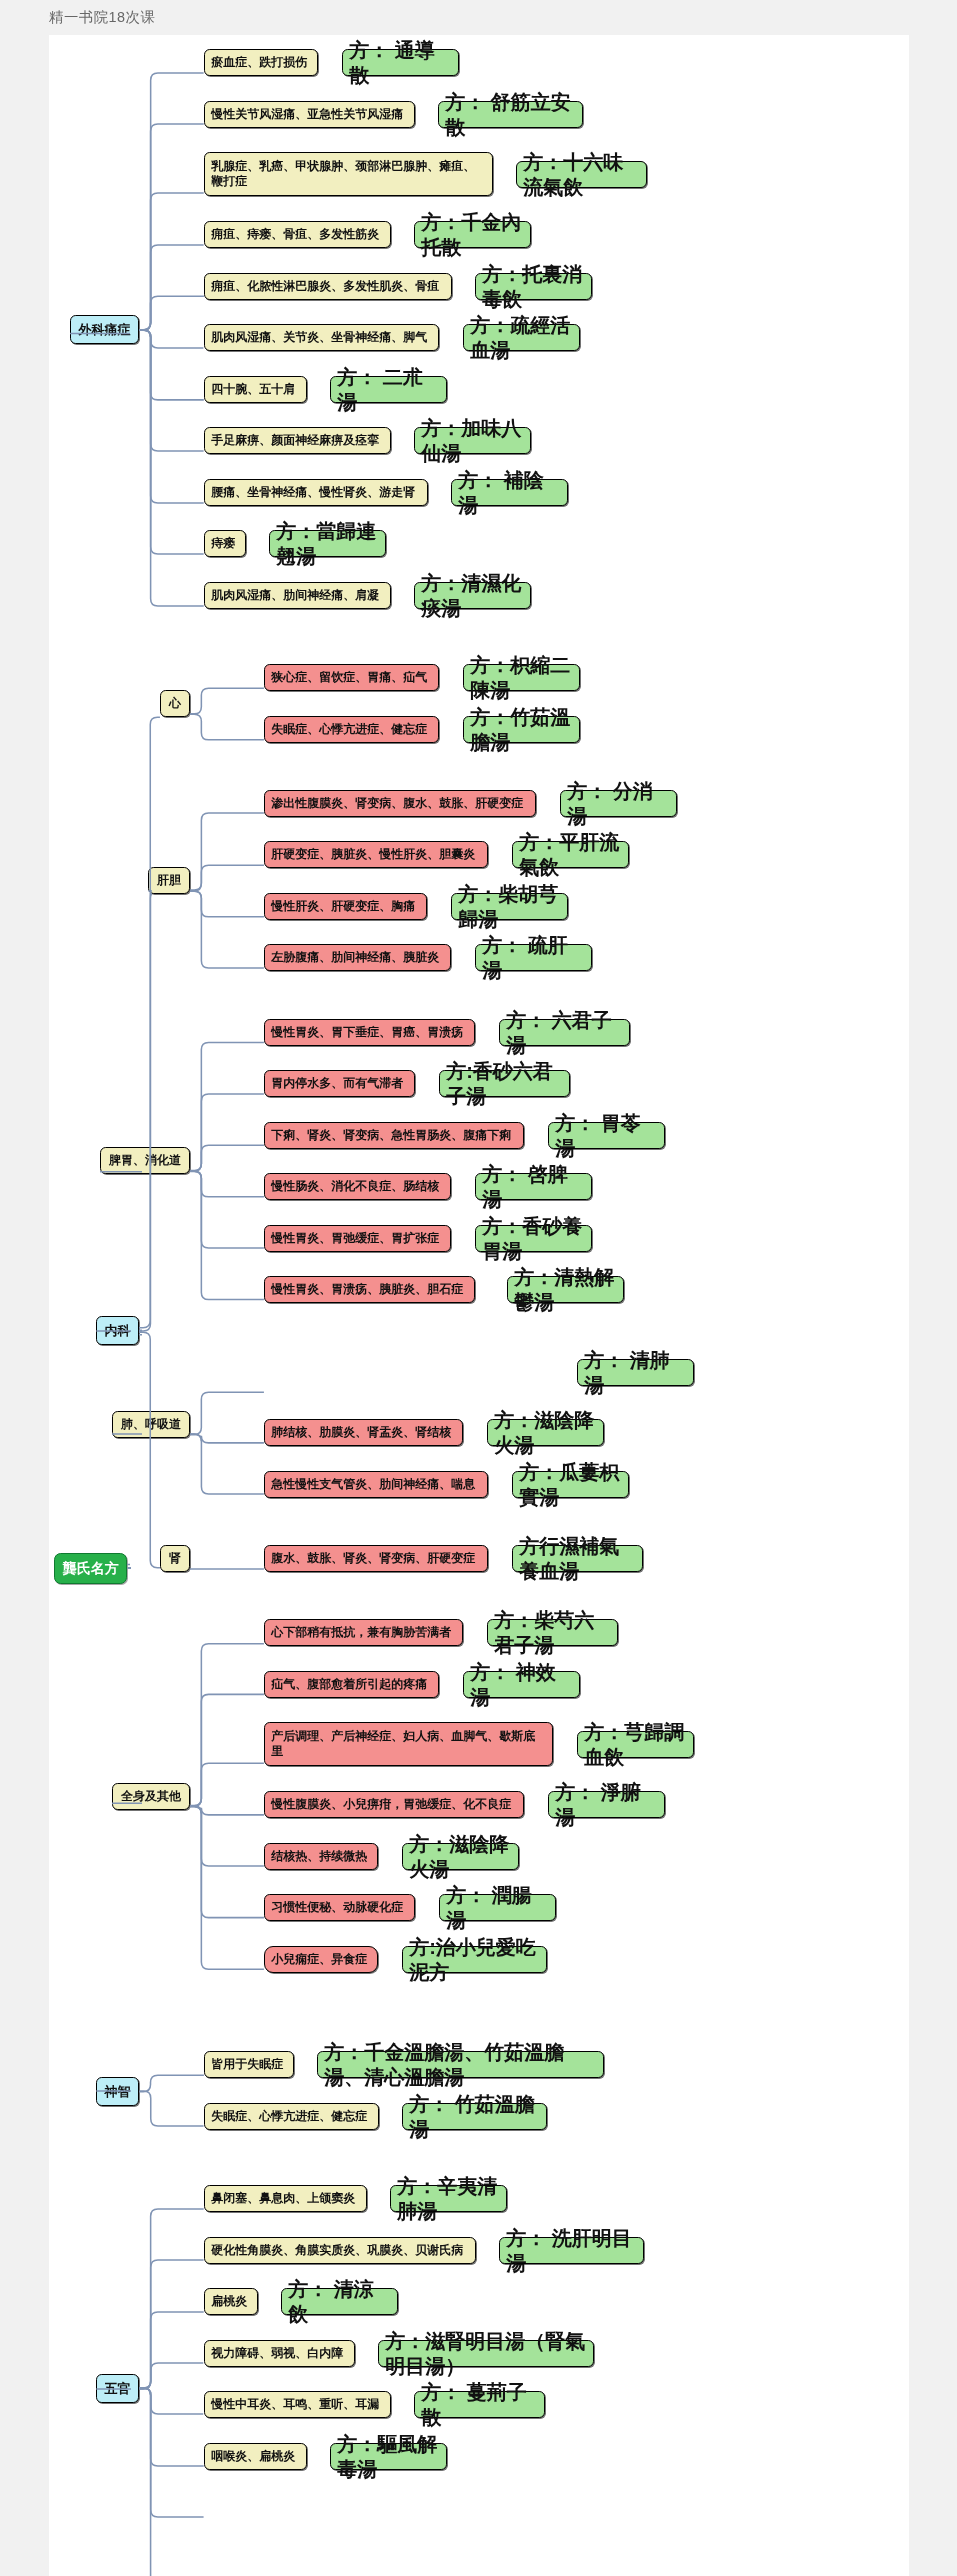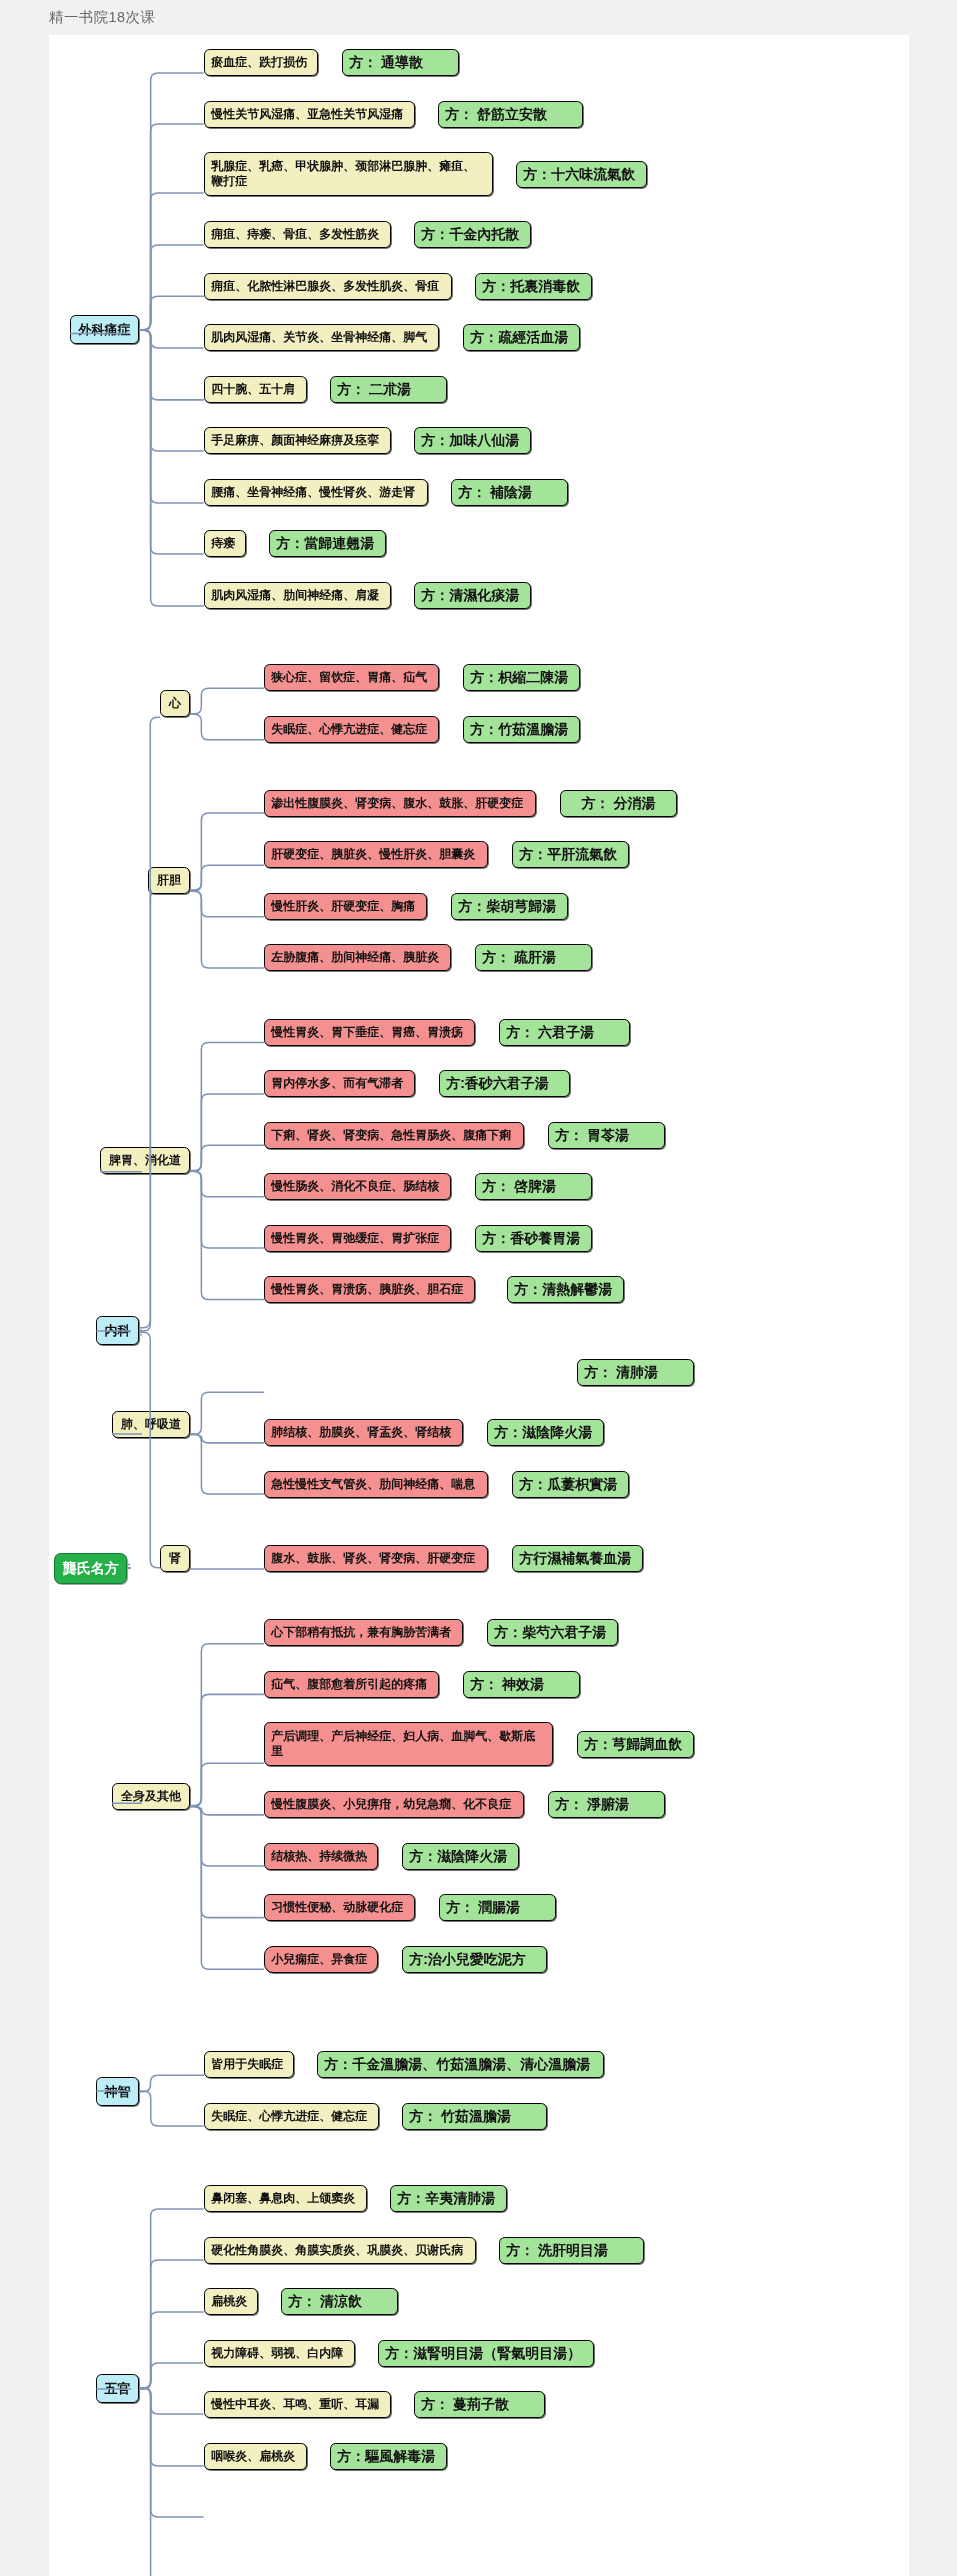--- a/index.html
+++ b/index.html
@@ -74,21 +74,21 @@
   .n-sym{
     background:#f2efc0;
     font-size:12px;
   }
   .n-sym-red{
     background:#f4908f;
     font-size:12px;
   }
   .n-rx{
     background:#a4e39a;
-    font-size:14px;
+    font-size:20px;
     font-weight:bold;
   }
   .conn{position:absolute;pointer-events:none;}
   .conn svg{display:block;}
 </style>
 </head>
 <body>
 
 <div id="browser-chrome">
   <span id="doc-tab-label">精一书院18次课</span>
@@ -420,21 +420,21 @@
       <div class="node n-rx" style="left: 414px; top: 1622px; width: 117px; height: 27px;">
         <span>方：  神效湯</span>
       </div>
       <div class="node n-sym-red" style="left: 215px; top: 1673px; width: 289px; height: 44px;">
         <span>产后调理、产后神经症、妇人病、血脚气、歇斯底里</span>
       </div>
       <div class="node n-rx" style="left: 528px; top: 1682px; width: 117px; height: 27px;">
         <span>方：芎歸調血飲</span>
       </div>
       <div class="node n-sym-red" style="left: 215px; top: 1742px; width: 260px; height: 27px;">
-        <span>慢性腹膜炎、小兒痹疳，幼兒急癇、化不良症</span>
+        <span>慢性腹膜炎、小兒痹疳，胃弛缓症、化不良症</span>
       </div>
       <div class="node n-rx" style="left: 499px; top: 1742px; width: 117px; height: 27px;">
         <span>方：  淨腑湯</span>
       </div>
       <div class="node n-sym-red" style="left: 215px; top: 1794px; width: 114px; height: 27px;">
         <span>结核热、持续微热</span>
       </div>
       <div class="node n-rx" style="left: 353px; top: 1794px; width: 117px; height: 27px;">
         <span>方：滋陰降火湯</span>
       </div>

